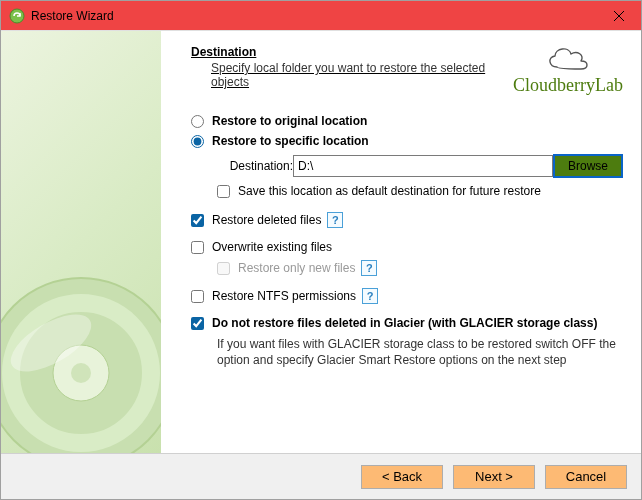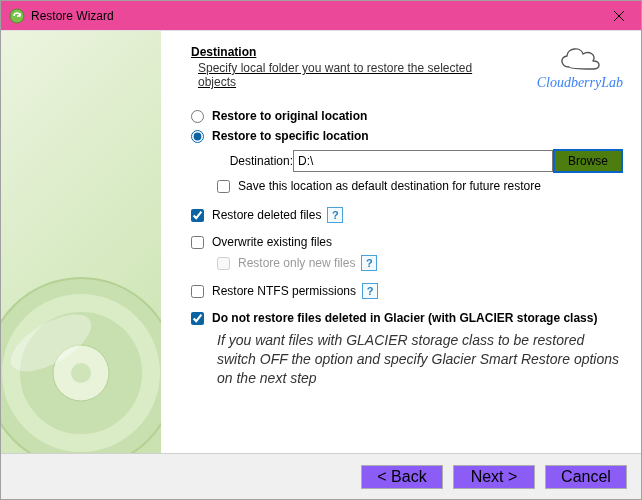--- a/index.html
+++ b/index.html
@@ -10,21 +10,21 @@
     color: #000;
     background: #fff;
     width: 642px;
     height: 500px;
     overflow: hidden;
     border: 1px solid #a0a0a0;
     position: relative;
   }
   .titlebar {
     height: 30px;
-    background: #ec4899;
+    background: #ef4444;
     display: flex;
     align-items: center;
     padding: 0 0 0 8px;
     border-bottom: 1px solid #e0e0e0;
   }
   .titlebar .app-icon {
     width: 16px; height: 16px; margin-right: 6px;
   }
   .titlebar .title { flex: 1; font-size: 12px; }
   .titlebar .close {
@@ -49,24 +49,24 @@
     bottom: -30px; left: -30px;
   }
   .main {
     flex: 1;
     padding: 10px 18px 4px 30px;
     position: relative;
   }
   .header-row { display:flex; align-items:flex-start; }
   .header-text { flex:1;text-decoration:underline; }
   .header-text h1 { font-size: 12px; font-weight: bold; margin: 4px 0 2px 0; }
-  .header-text p { margin: 0 0 0 7px; font-size: 12px; color:#333; max-width: 280px; }
+  .header-text p { margin: 0 0 0 20px; font-size: 12px; color:#333; max-width: 280px; }
   .brand { text-align:center; padding-top:2px; }
   .brand .cloud svg { display:block; margin:0 auto 2px auto; }
-  .brand .brand-text { font-family: Georgia, serif; font-size: 14px; color:#3b82f6;font-style:italic; }
+  .brand .brand-text { font-family: Georgia, serif; font-size: 18px; color:#4d7c0f; }
 
   .options { margin-top: 18px; }
   .opt-row { display:flex; align-items:center; margin: 6px 0; }
   .opt-row.bold label { font-weight: bold; }
   .radio, .check {
     width: 13px; height: 13px; margin: 0 8px 0 0; flex:none;
     accent-color: #0a64a4;
   }
   .indent1 { margin-left: 26px; }
   .dest-row { display:flex; align-items:center; margin: 6px 0 6px 26px; }
@@ -81,35 +81,34 @@
     font-size:12px; cursor:default;
   }
   .disabled { color:#9a9a9a; }
   .help-icon {
     width:16px; height:16px; border:1px solid #4aa0d8;
     display:inline-flex; align-items:center; justify-content:center;
     color:#2a80c0; font-size:11px; font-weight:bold; margin-left:6px;
     background:#f4fbff;
   }
   .glacier-note {
-    margin: 4px 0 0 26px; font-size:14px; color:#333; line-height:1.35;
+    margin: 4px 0 0 26px; font-size:12px; color:#333; line-height:1.35;
     max-width: 410px;
-    font-style: italic;
   }
 
   .footer {
     position:absolute; left:0; right:0; bottom:0; height:46px;
     border-top:1px solid #d0d0d0;
     display:flex; align-items:center; justify-content:flex-end;
     padding: 0 14px; gap:10px; background:#f0f0f0;
   }
   .footer button {
     width: 82px; height: 24px;
-    background:#8b5cf6; border:1px solid #adadad;
-    font-size:16px; cursor:default;
+    background:#fdba74; border:1px solid #adadad;
+    font-size:13px; cursor:default;
   }
 </style>
 </head>
 <body>
 
 <div class="titlebar">
   <span class="app-icon">
     <svg width="16" height="16" viewBox="0 0 16 16">
       <circle cx="8" cy="8" r="7" fill="#7bc04a" stroke="#4d8a2a"></circle>
       <path d="M5 8 A3 3 0 0 1 11 8" fill="none" stroke="#fff" stroke-width="1.5"></path>

